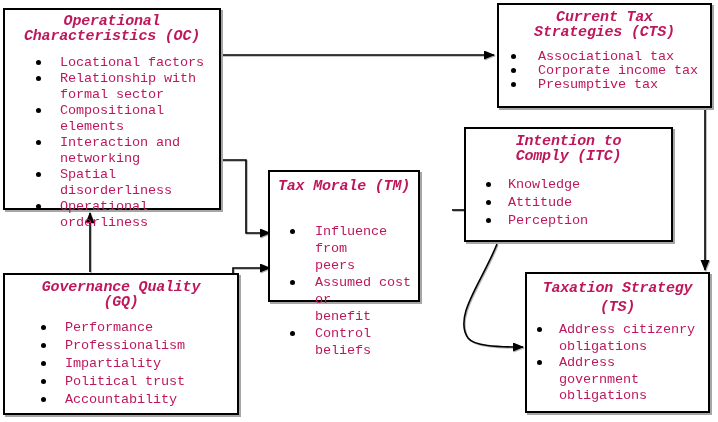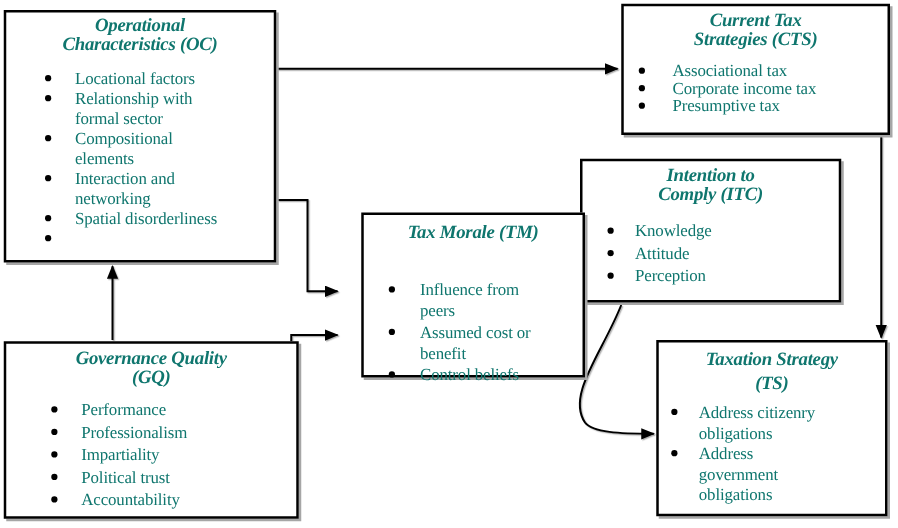--- a/index.html
+++ b/index.html
@@ -1,18 +1,18 @@
 <!DOCTYPE html>
 <html><head>
 <meta charset="utf-8">
 <style>
   html,body { margin:0; padding:0; background:#fff; }
   .stage {
     position:relative; width:718px; height:422px; background:#ffffff;
-    font-family:Liberation Serif, serif; color:#0f766e; overflow:hidden;
+    font-family:Liberation Mono, monospace; color:#be185d; overflow:hidden;
   }
   .box {
     position:absolute; background:#fff; border:2px solid #000;
     box-shadow:2px 2px 0 #a6a6a6; box-sizing:border-box;
   }
   .title { font-weight:bold; font-style:italic; text-align:center;
            font-size:15px; line-height:15px; letter-spacing:-0.2px; }
   .tline { display:block; }
   .list { font-size:13.5px; letter-spacing:-0.1px; }
   .li { display:flex; align-items:flex-start; }
@@ -32,21 +32,21 @@
   #box-cts .list  { margin-top:10px; line-height:14px; }
   #box-cts .li { padding-left:12px; }
   #box-cts .dot { margin:4px 22px 0 0; }
 
   #box-itc { left:464px; top:127px; width:209px; height:115px; }
   #box-itc .title { margin-top:5px; }
   #box-itc .list  { margin-top:12px; line-height:18px; }
   #box-itc .li { padding-left:20px; }
   #box-itc .dot { margin:6px 17px 0 0; }
 
-  #box-tm  { left:289px; top:170px; width:179px; height:132px; }
+  #box-tm  { left:268px; top:170px; width:152px; height:132px; }
   #box-tm  .title { margin-top:7px; }
   #box-tm  .list  { margin-top:29px; line-height:17px; }
   #box-tm  .li { padding-left:20px; }
   #box-tm  .dot { margin:6px 20px 0 0; }
 
   #box-gq  { left:3px;   top:273px; width:236px; height:142px; }
   #box-gq  .title { margin-top:5px; }
   #box-gq  .list  { margin-top:9px; line-height:18px;padding-left:20px; }
   #box-gq  .li { padding-left:16px; }
   #box-gq  .dot { margin:6px 19px 0 0; }
@@ -117,20 +117,23 @@
           </span>
         </div>
       <div class="li">
           <span class="dot"></span>
           <span class="txt">
             <span class="ln">Spatial disorderliness</span>
           </span>
         </div>
       <div class="li">
           <span class="dot"></span>
+          <span class="txt">
+            <span class="ln">Operational orderliness</span>
+          </span>
         </div>
     </div>
   </div>
 
   <div class="box" id="box-cts">
     <div class="title">
       <span class="tline">Current Tax</span>
       <span class="tline">Strategies (CTS)</span>
     </div>
     <div class="list">

